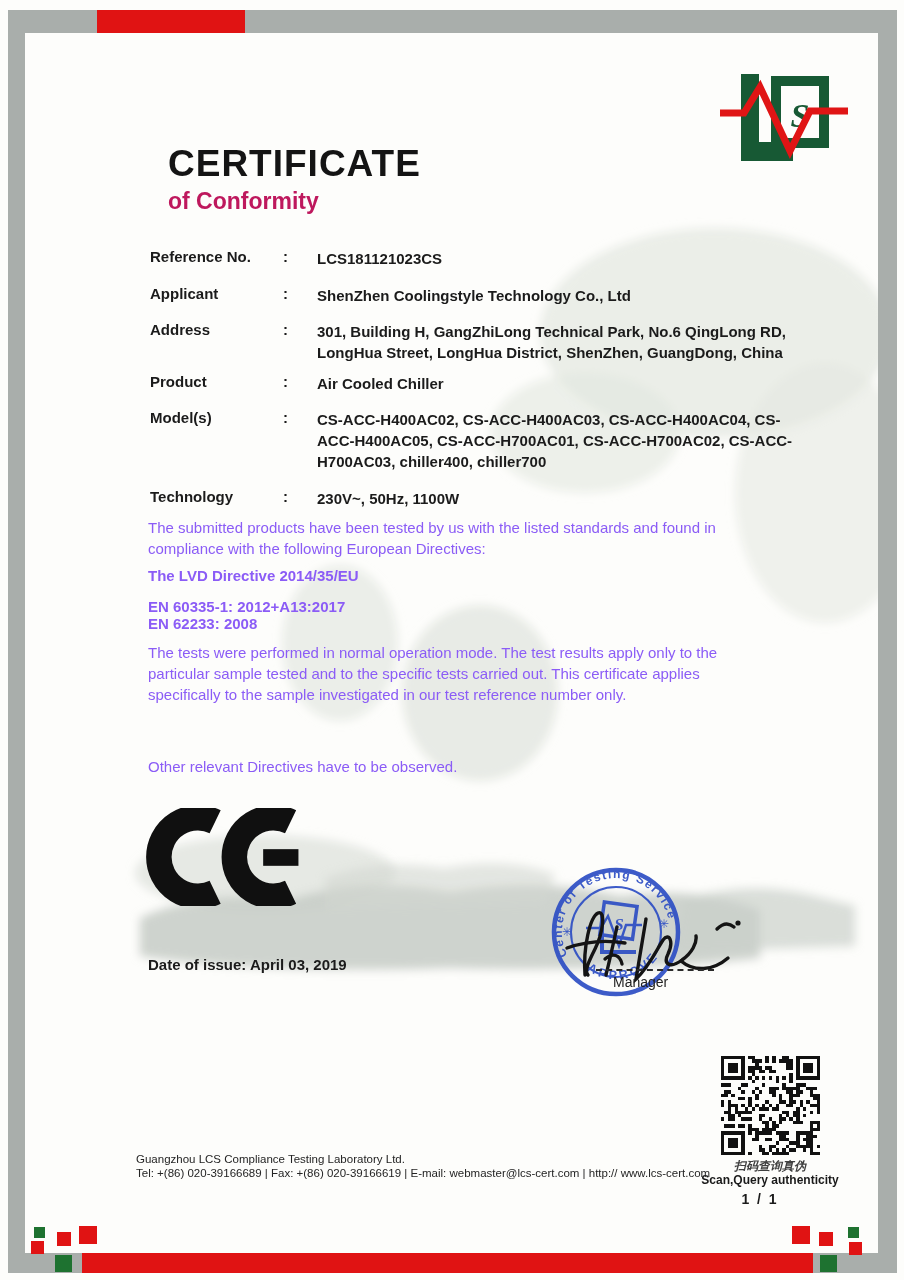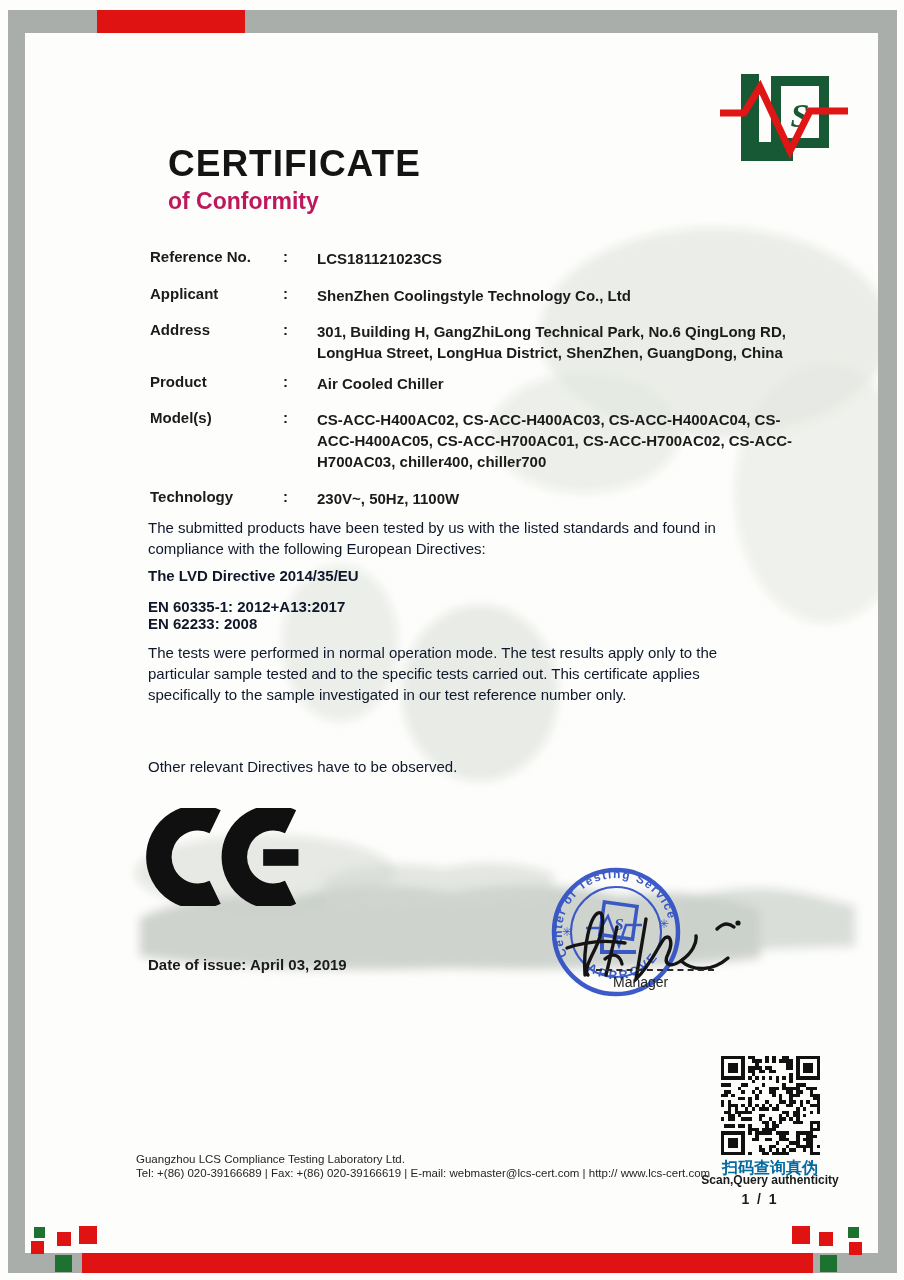--- a/index.html
+++ b/index.html
@@ -29,38 +29,38 @@
   .title    { position:absolute; left:168px; top:143px; font-size:37px; font-weight:bold; letter-spacing:1px; color:#141414; }
   .subtitle { position:absolute; left:168px; top:188px; font-size:23px; font-weight:bold; color:#be185d; }
 
   
   .field-row { position:absolute; left:150px; width:640px; }
   .field-row .lbl { position:absolute; left:0; top:0; width:130px; font-size:15px; font-weight:bold; }
   .field-row .col { position:absolute; left:133px; top:0; font-size:15px; font-weight:bold; }
   .field-row .val { position:absolute; left:155px; top:0; width:478px; font-size:15px; font-weight:bold; line-height:21px;margin-left:12px; }
 
   
-  .para { position:absolute; left:148px; width:590px; font-size:15px; line-height:21px; color:#0f172a; }
+  .para { position:absolute; left:148px; width:590px; font-size:15px; line-height:21px; color:#8b5cf6; }
   .para.bold { font-weight:bold; }
 
   
   .ce-mark { position:absolute; left:143px; top:808px; width:158px; height:98px; }
 
   
   .date-line { position:absolute; left:148px; top:956px; font-size:15px; font-weight:bold; }
 
   
   .stamp { position:absolute; left:546px; top:862px; width:140px; height:140px; opacity:.92; }
   .signature { position:absolute; left:545px; top:885px; width:200px; height:115px; }
   .sig-line { position:absolute; left:596px; top:969px; width:118px; border-top:2px dashed #2a2a2a; }
   .sig-title { position:absolute; left:613px; top:974px; font-size:14px; color:#222; }
 
   
   .qr-box { position:absolute; left:721px; top:1056px; width:99px; height:99px; }
-  .qr-caption-zh { position:absolute; left:690px; top:1158px; width:160px; text-align:center; font-size:16px; font-weight:bold; color:#0369a1; }
+  .qr-caption-zh { position:absolute; left:690px; top:1158px; width:160px; text-align:center; font-size:12px; font-weight:bold; color:#404040;font-style:italic; }
   .qr-caption-en { position:absolute; left:690px; top:1173px; width:160px; text-align:center; font-size:12px; font-weight:bold; color:#1a1a1a; }
   .page-num { position:absolute; left:690px; top:1191px; width:140px; text-align:center; font-size:14px; font-weight:bold; letter-spacing:2px; }
 
   .footer { position:absolute; left:136px; top:1153px; width:560px; font-size:11.5px; line-height:13.8px; color:#242424; }
   .footer div { white-space:nowrap; }
 </style>
 </head>
 <body>
 
 <div class="page">

